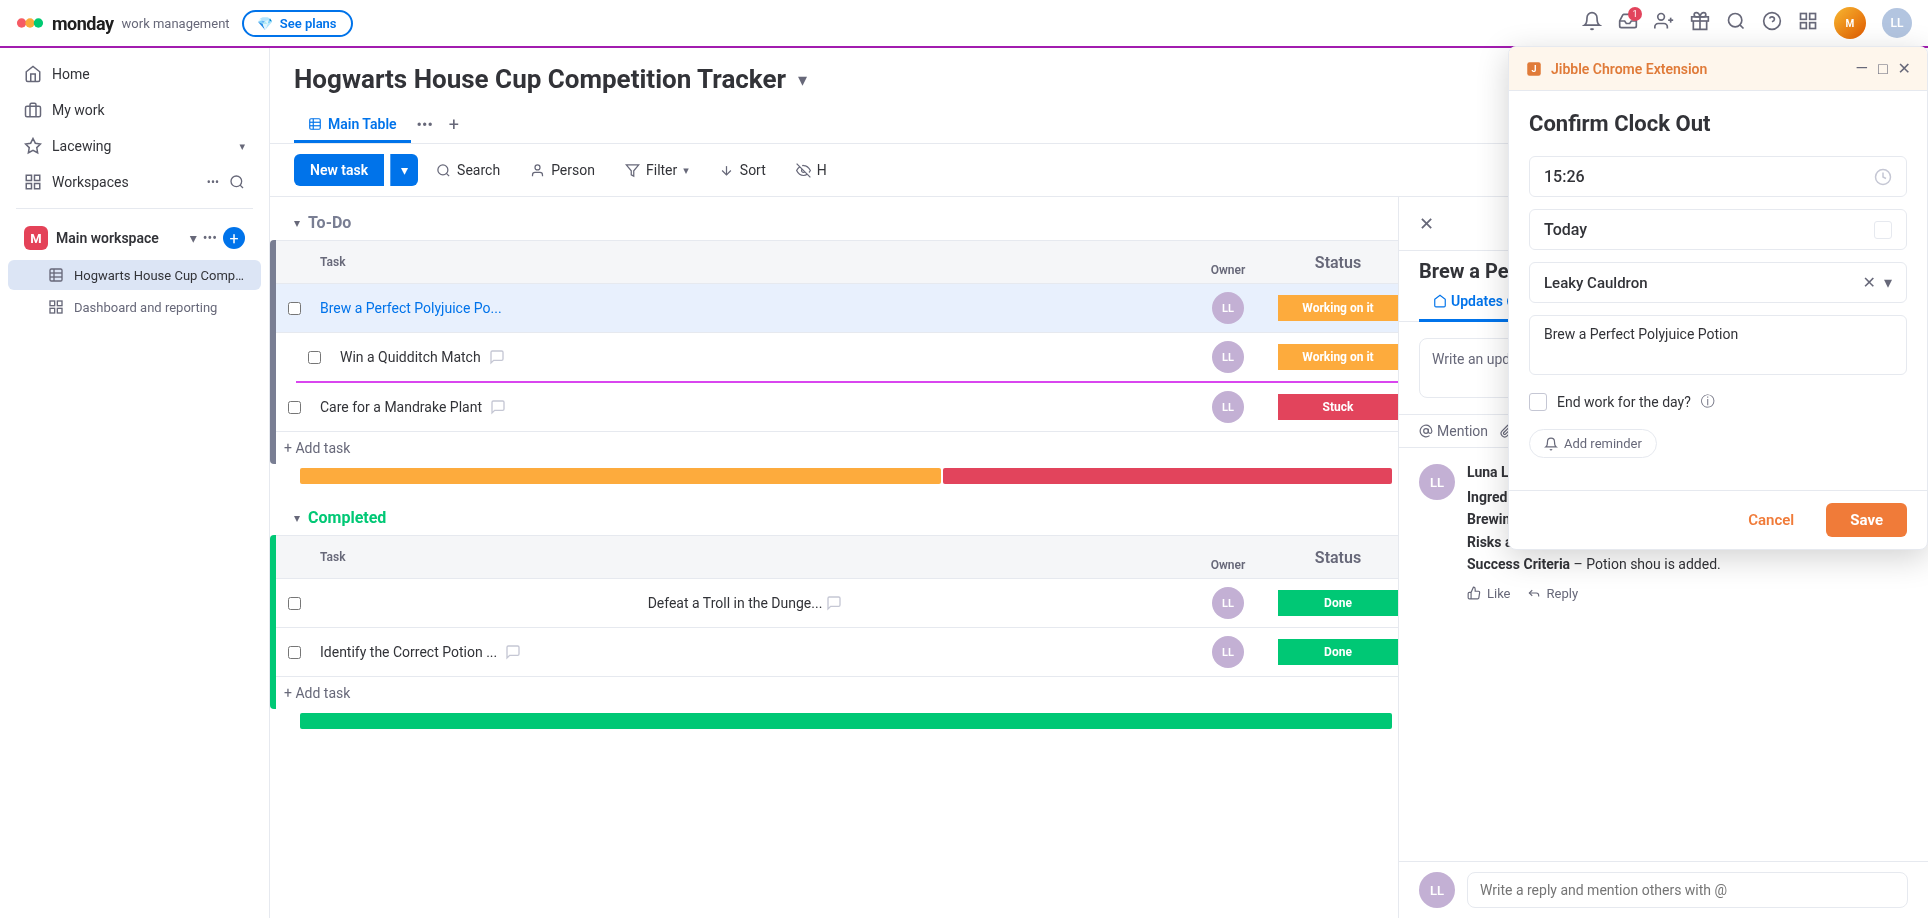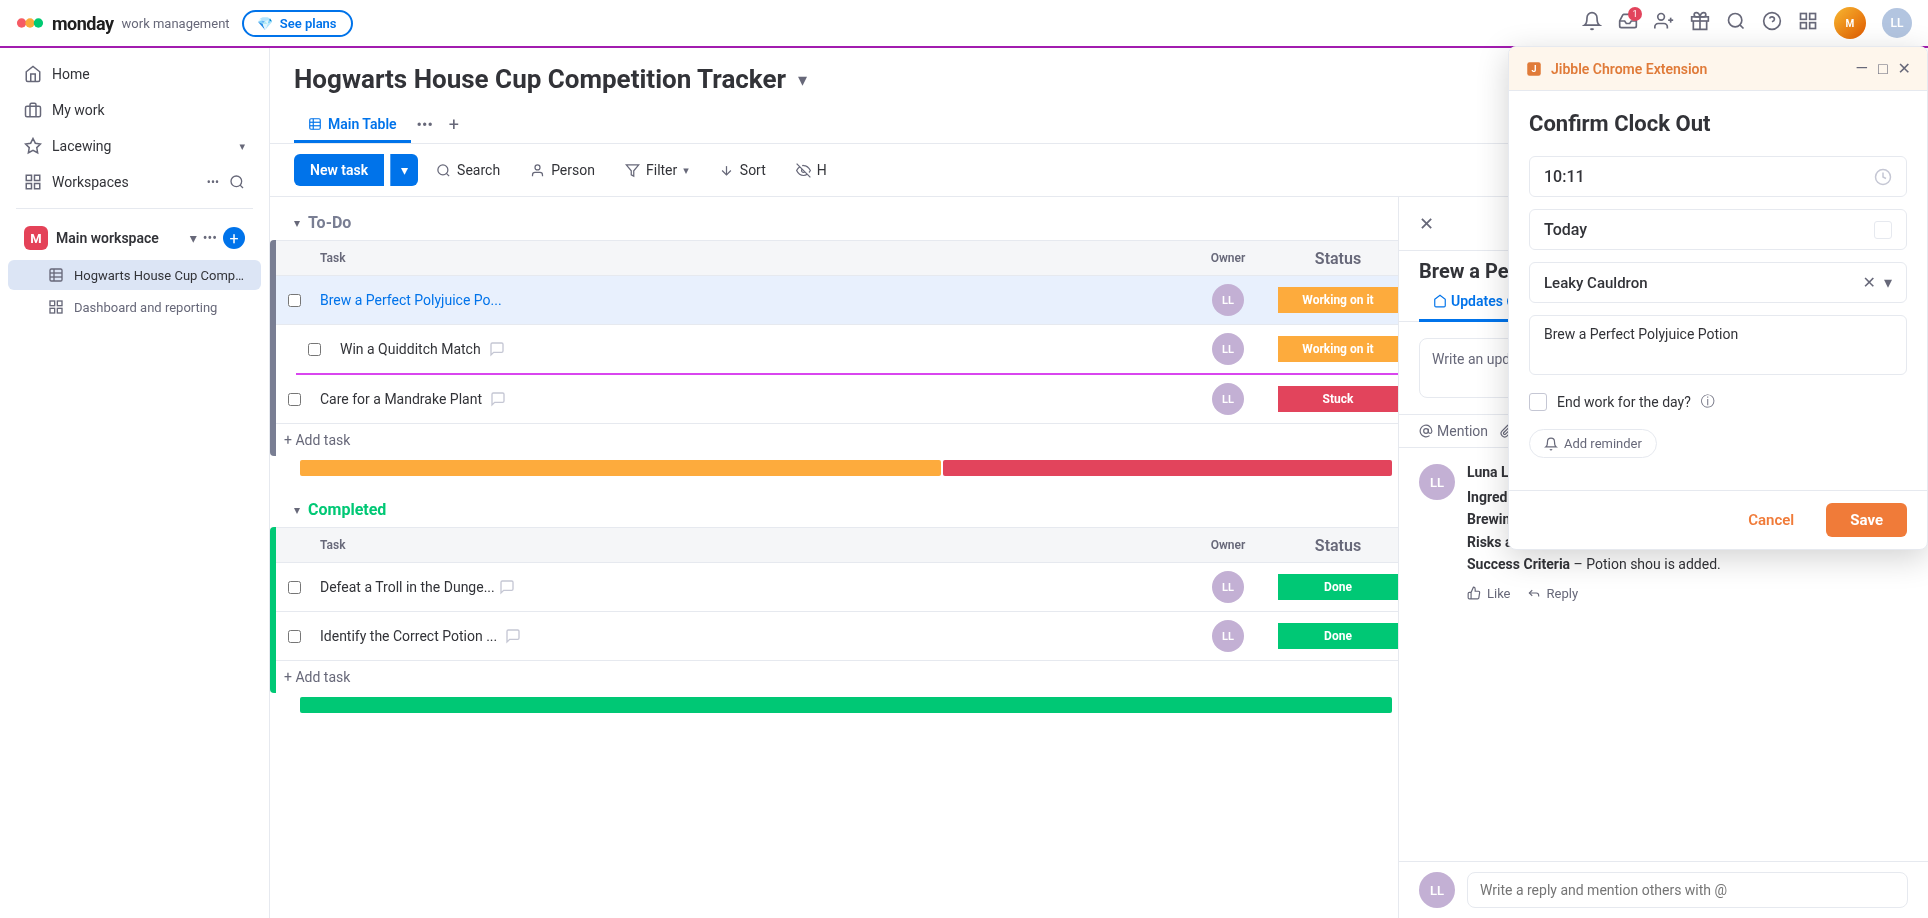--- a/index.html
+++ b/index.html
@@ -265,21 +265,21 @@
     .col-header-row {
       display: flex;
       align-items: center;
       background: #f5f6f8;
       border-top: 1px solid #e6e9ef;
       border-bottom: 1px solid #e6e9ef;
       min-height: 36px;
     }
     .col-h-check { width: 36px; flex-shrink: 0; }
     .col-h-task { flex: 1; padding: 6px 8px; font-size: 12px; color: #676879; font-weight: 600; }
-    .col-h-owner { width: 100px; padding: 6px 8px; font-size: 12px; color: #676879; font-weight: 600; text-align: center; }
+    .col-h-owner { width: 100px; padding: 6px 8px; font-size: 12px; color: #676879; font-weight: 600; text-align: center; margin-top: 16px; }
     .col-h-status { width: 120px; padding: 6px 8px; font-size: 16px; color: #676879; font-weight: 600; text-align: center; }
 
     
     .task-detail {
       width: 530px;
       flex-shrink: 0;
       border-left: 1px solid #e6e9ef;
       background: #fff;
       display: flex;
       flex-direction: column;
@@ -785,21 +785,21 @@
                 <div class="col-h-task">Task</div>
                 <div class="col-h-owner">Owner</div>
                 <div class="col-h-status">Status</div>
               </div>
 
               <div style="border-bottom:1px solid #e6e9ef;">
                 <div class="task-row">
                   <div class="task-check">
                       <input type="checkbox" style="">
                     </div>
-                  <div class="task-name" style="display:flex;align-items:center;gap:4px;">
+                  <div class="task-name" style="display:flex;align-items:center;gap:4px;justify-content:center;">
                     <span>Defeat a Troll in the Dunge...</span>
                     <svg width="16" height="16" viewBox="0 0 24 24" fill="none" stroke="#c5c7d4" stroke-width="2">
                         <path d="M21 15a2 2 0 0 1-2 2H7l-4 4V5a2 2 0 0 1 2-2h14a2 2 0 0 1 2 2z"></path>
                       </svg>
                   </div>
                   <div class="task-owner">
                     <div style="width:32px;height:32px;border-radius:50%;background:#c3b0d4;display:flex;align-items:center;justify-content:center;font-size:11px;color:#fff;font-weight:600;">LL</div>
                   </div>
                   <div class="task-status">
                     <div class="status-badge status-done">Done</div>
@@ -949,21 +949,21 @@
         <span>—</span>
         <span>□</span>
         <span>✕</span>
       </div>
     </div>
 
     <div class="modal-body">
       <h2 class="modal-title">Confirm Clock Out</h2>
 
       <div class="modal-field">
-        <span class="modal-field-val">10:11</span>
+        <span class="modal-field-val">15:26</span>
         <svg width="18" height="18" viewBox="0 0 24 24" fill="none" stroke="#c5c7d4" stroke-width="2">
             <circle cx="12" cy="12" r="10"></circle>
             <polyline points="12 6 12 12 16 14"></polyline>
           </svg>
       </div>
 
       <div class="modal-field">
         <span class="modal-field-val">Today</span>
         <div class="modal-field-check"></div>
       </div>

